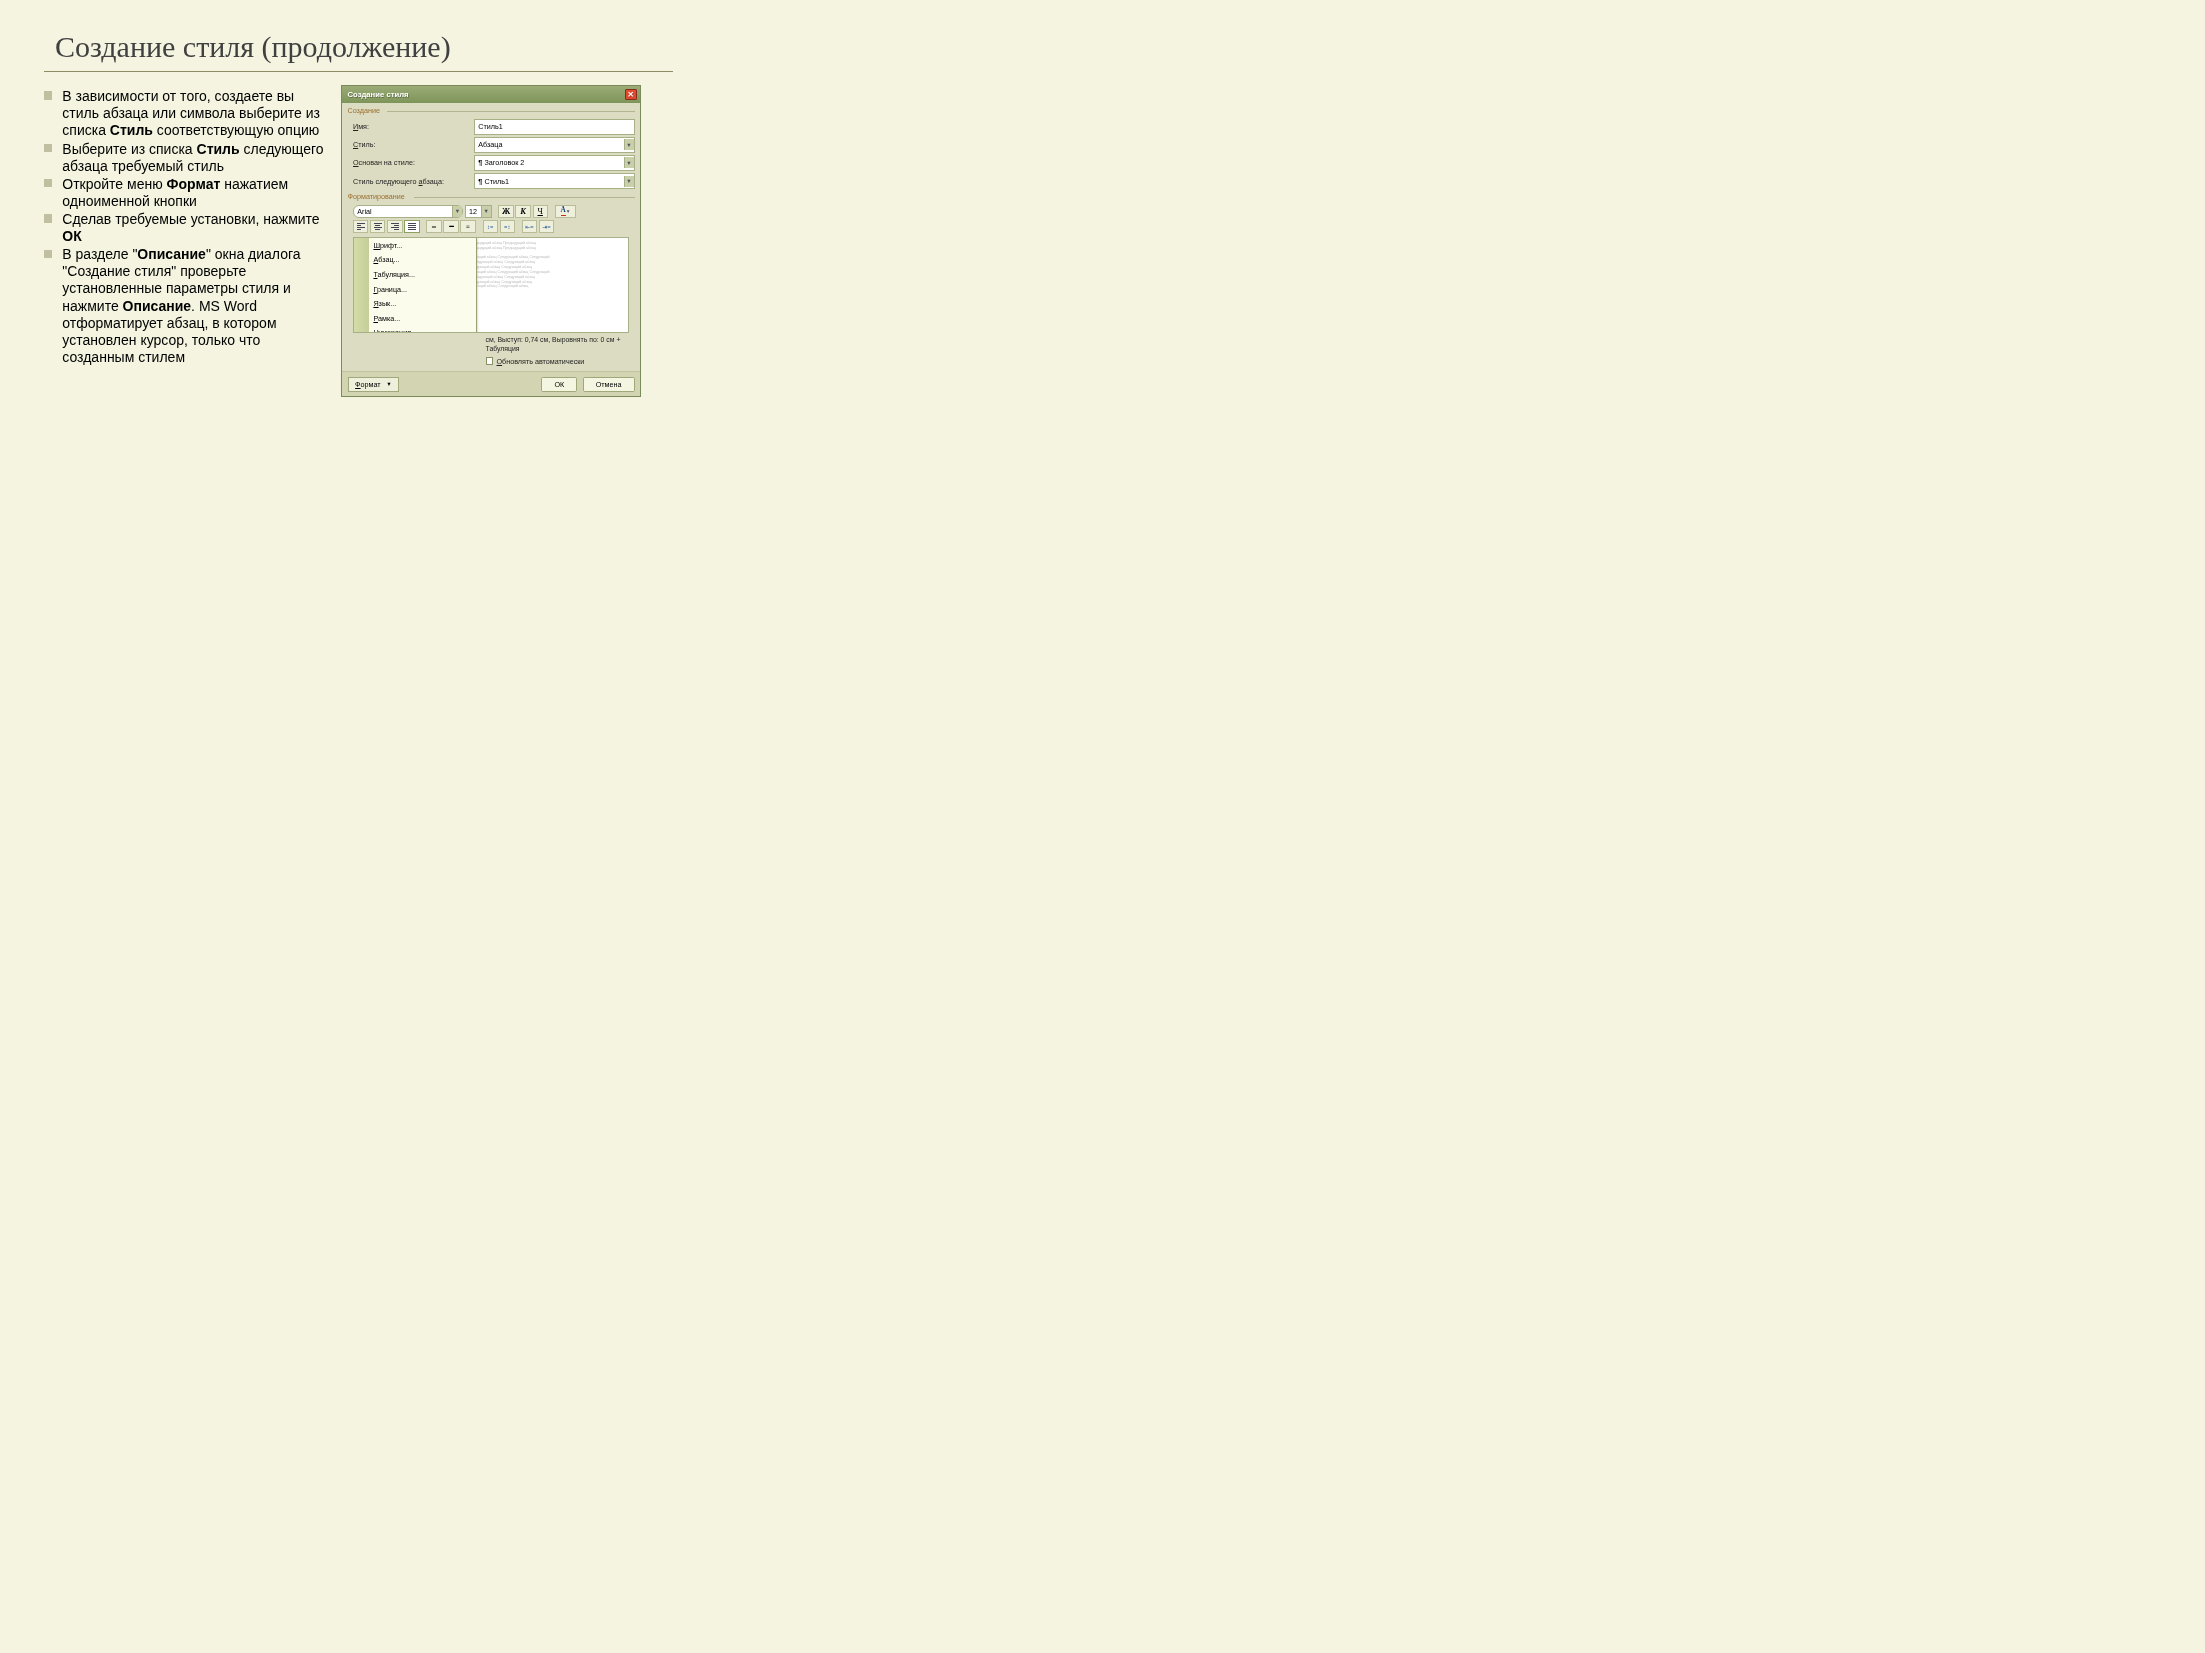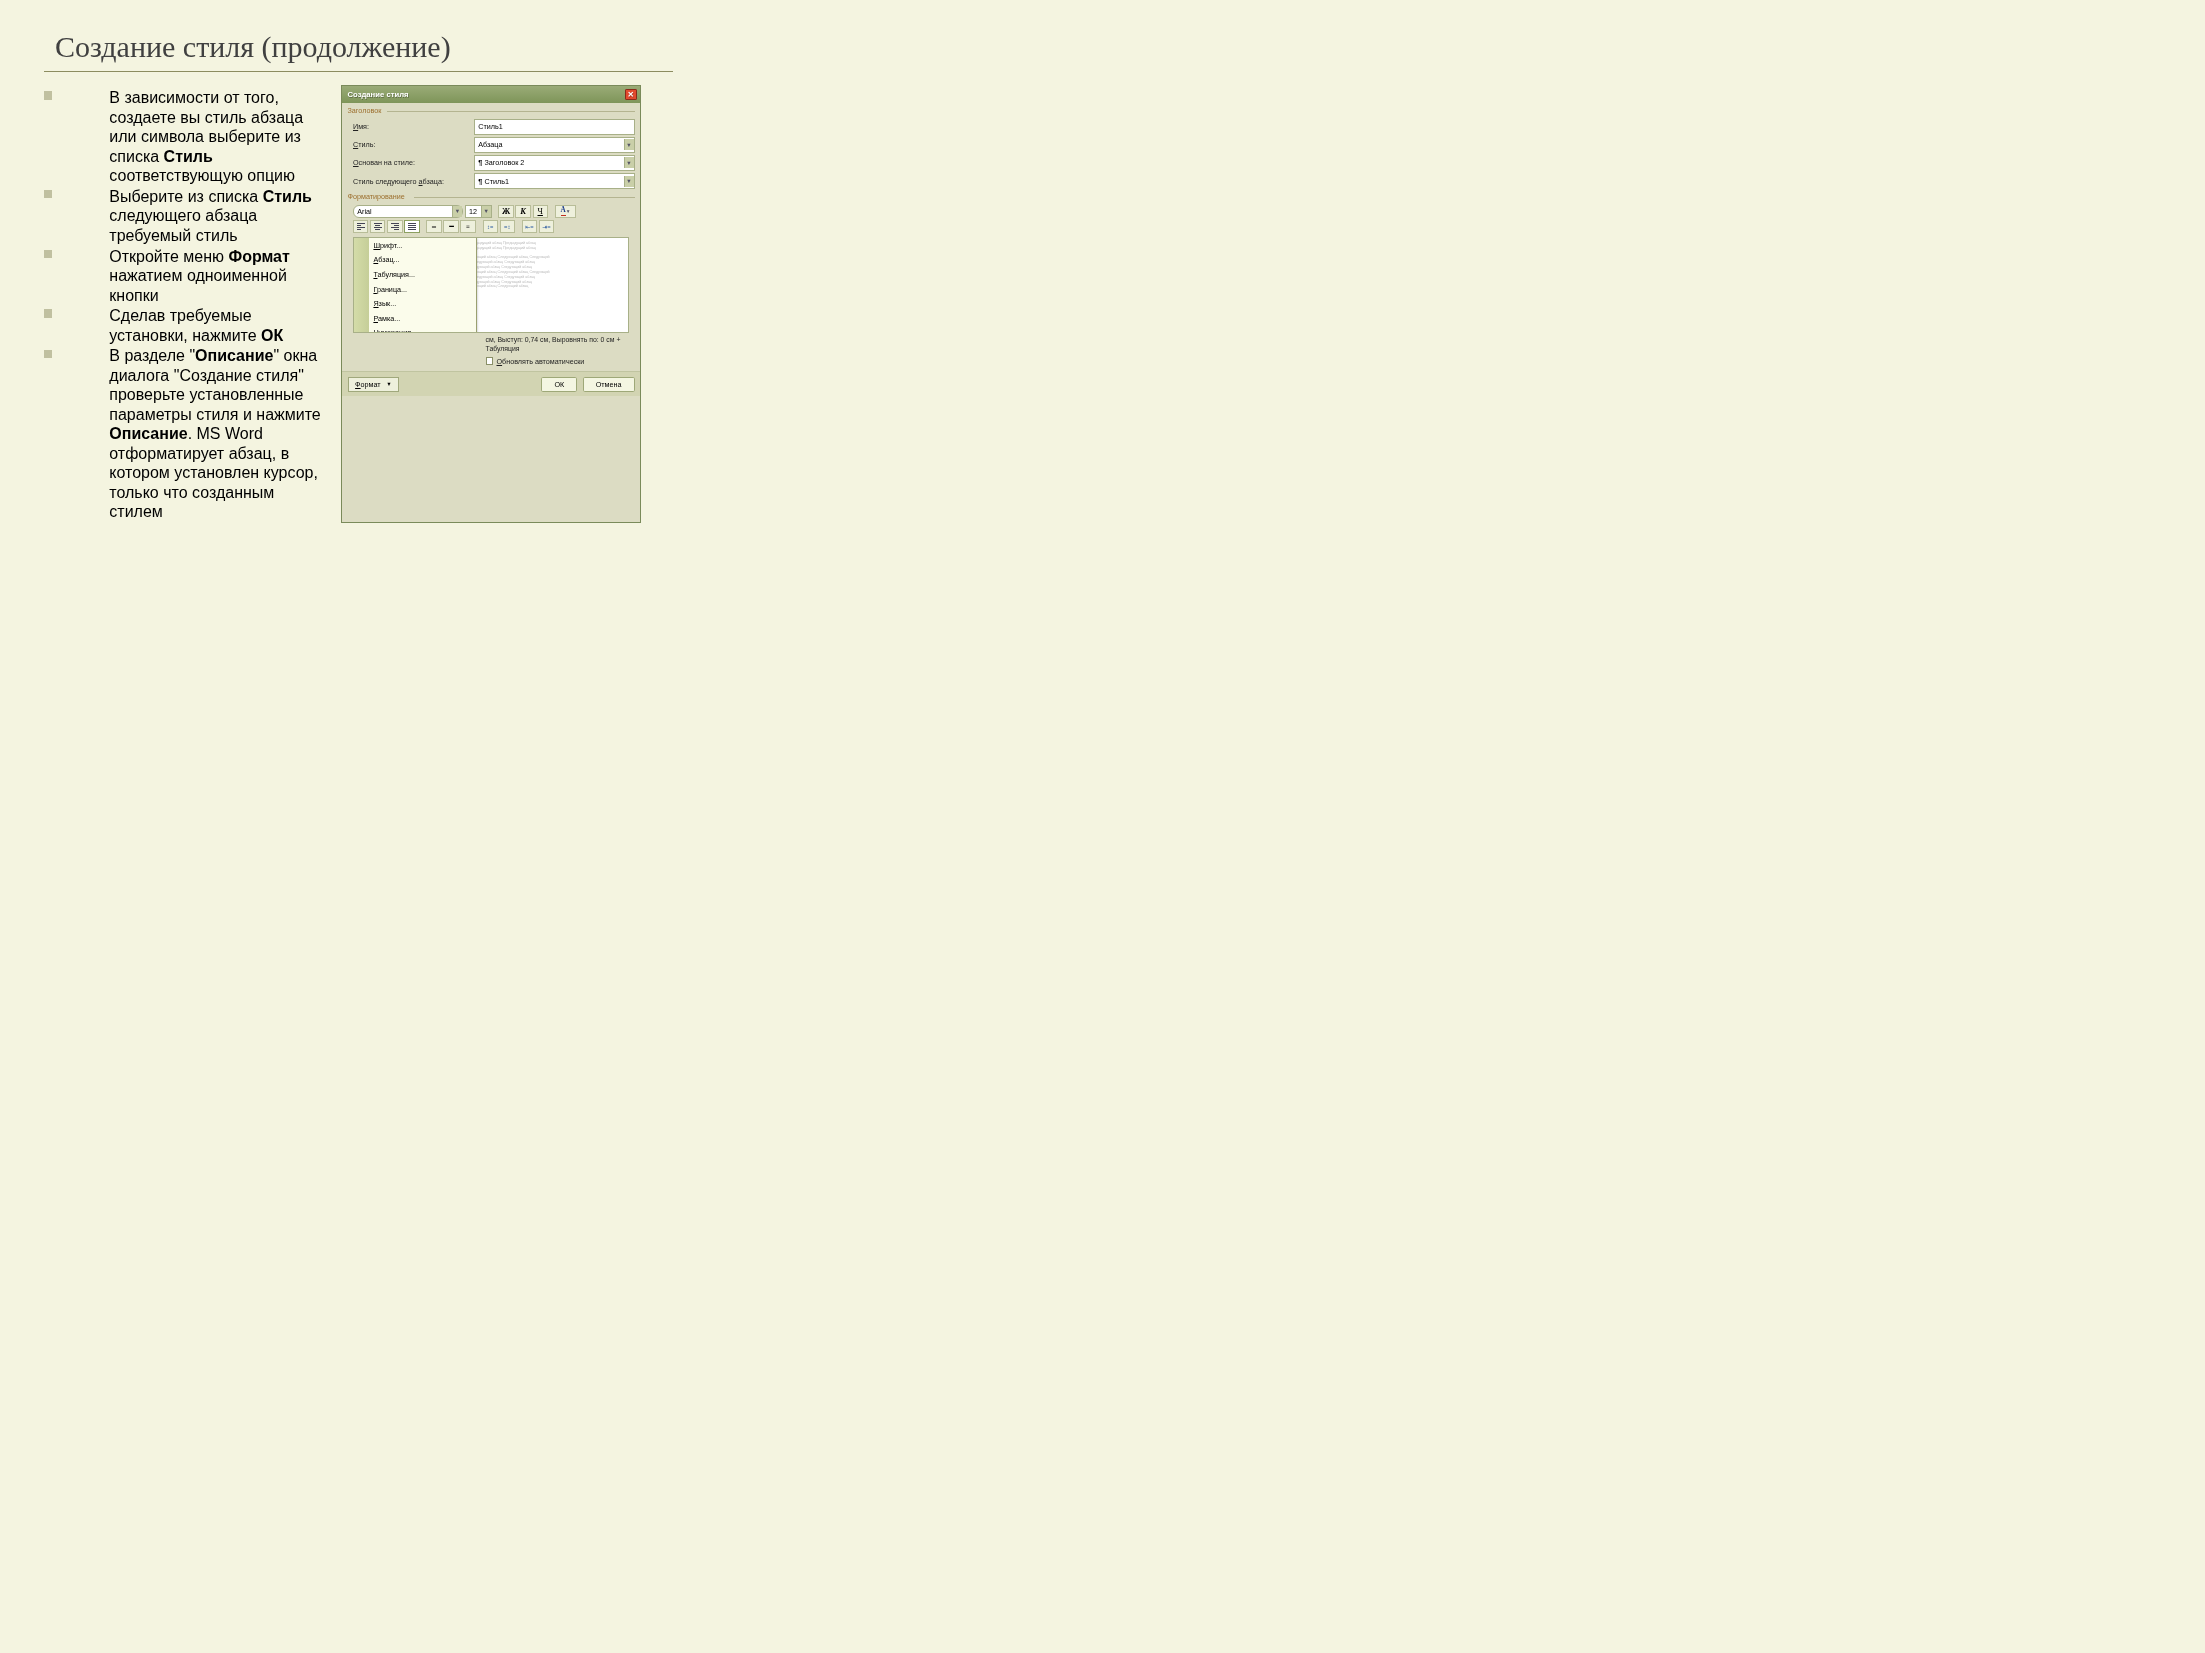--- a/index.html
+++ b/index.html
@@ -43,23 +43,22 @@
     line-height: 1.22;
   }
   .bullet-marker {
     width: 8.3px; height: 8.3px;
     background: #c0c0a0;
     margin-right: 10px;
     margin-top: 3.3px;
     flex-shrink: 0;
   }
   .bullet-text {
-    font-size: 16px;
+    font-size: 14px;
     color: #000;
-    margin-left: 47px;
   }
   .bullet-text b { font-weight: bold; }
 
   
   .dialog {
     width: 300px;
     background: #dcdcc3;
     border: 0.6px solid #7a8a5a;
     font-size: 7.2px;
   }
@@ -303,21 +302,21 @@
 
     <div class="dialog">
       <div class="dialog-titlebar">
         <span>Создание стиля</span>
         <div class="close-btn">
           <span>✕</span>
         </div>
       </div>
 
       <div class="group">
-        <div class="group-label">Заголовок</div>
+        <div class="group-label">Создание</div>
 
         <div class="form-row">
           <label><span class="u">И</span>мя:</label>
           <div class="text-input">
             <span>Стиль1</span>
           </div>
         </div>
 
         <div class="form-row">
           <label><span class="u">С</span>тиль:</label>

